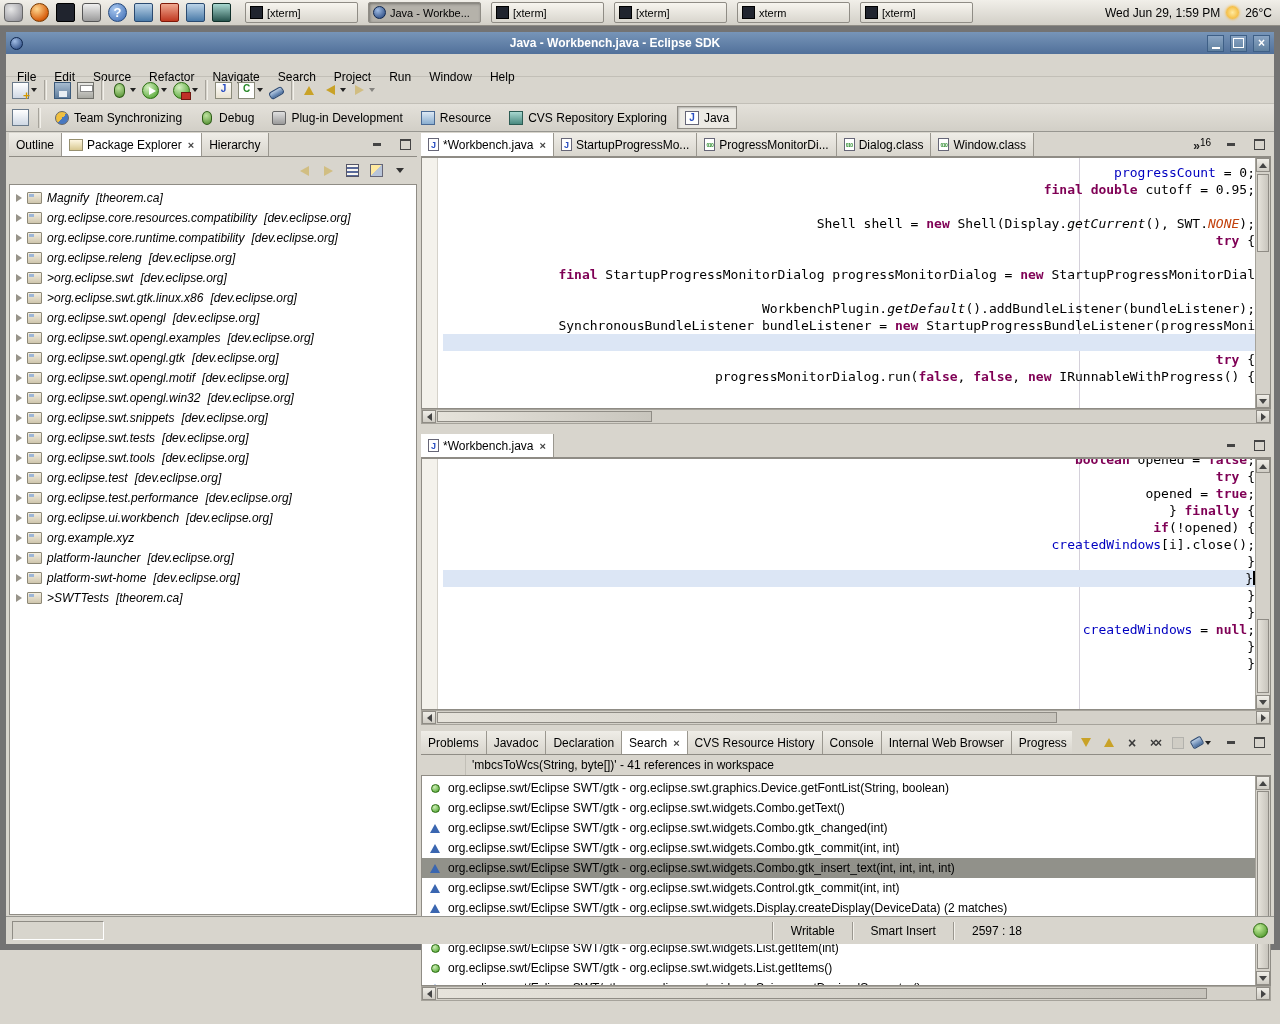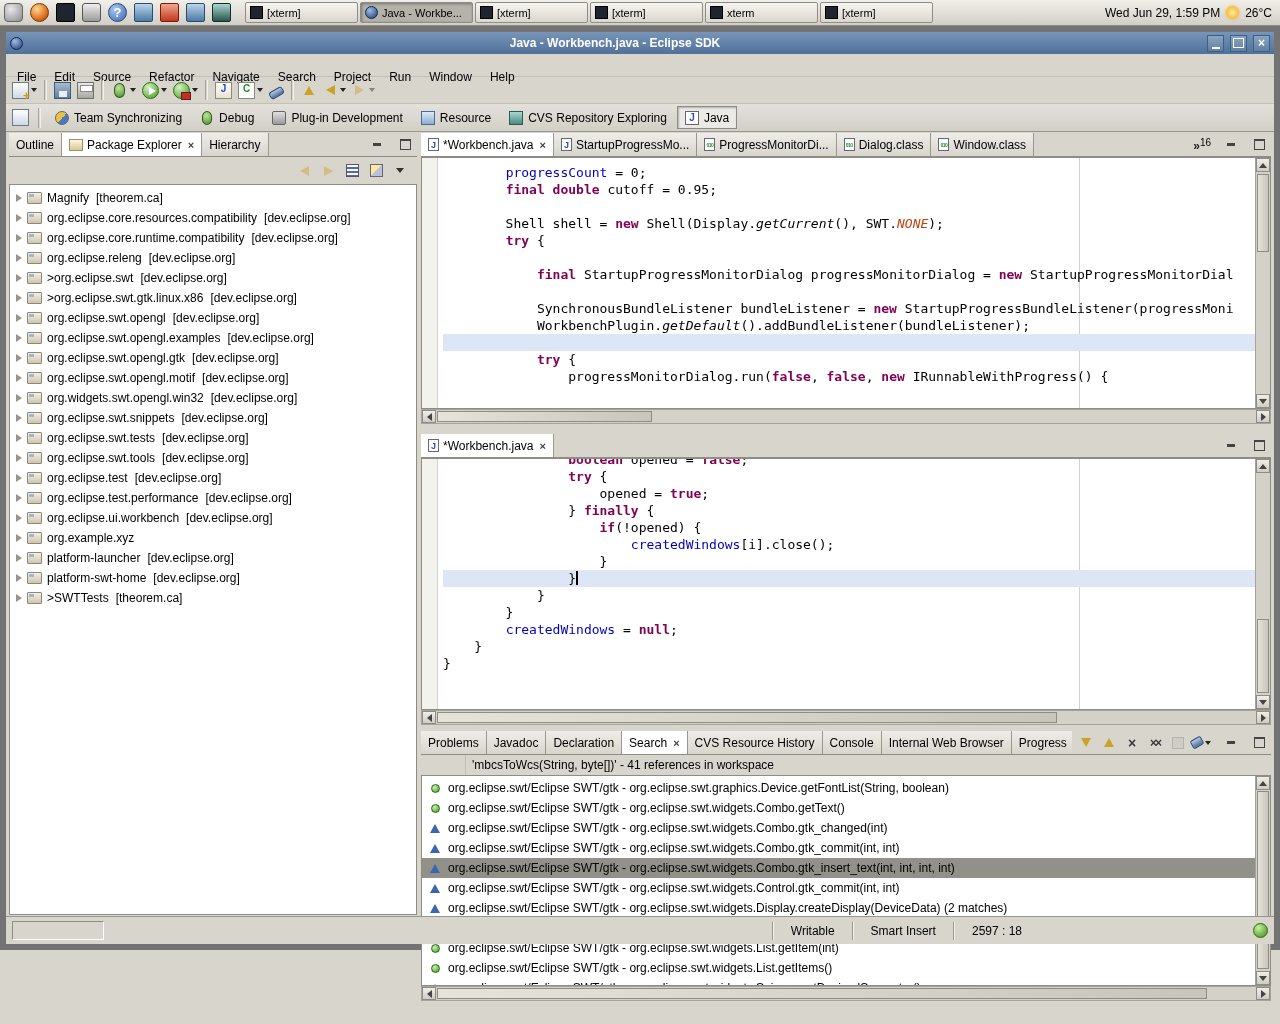--- a/index.html
+++ b/index.html
@@ -13,21 +13,21 @@
   #launchers { display:flex; align-items:center; gap:7px; margin-right:14px; }
   .lic { width:19px; height:19px; flex:0 0 auto; }
   .ic-applications-menu-icon{background:radial-gradient(circle at 35% 30%,#e8e8e8,#8a8a92);border-radius:4px;border:1px solid #666;}
   .ic-browser-icon{border-radius:50%;background:radial-gradient(circle at 35% 30%,#ffd890,#d86010 70%,#8a3a00);border:1px solid #7a3a00;}
   .ic-terminal-icon{background:#20242e;border:1px solid #000;border-radius:2px;}
   .ic-screenshot-icon{background:linear-gradient(#f0f0f0,#9a9a9a);border:1px solid #555;border-radius:3px;}
   .ic-help-icon{border-radius:50%;background:radial-gradient(circle at 35% 30%,#a8c8f0,#3a68b0);border:1px solid #24487c;color:#fff;font:bold 13px/17px "Liberation Sans",sans-serif;text-align:center;}
   .ic-monitor-launcher-icon,.ic-monitor2-launcher-icon{background:linear-gradient(#bcd4e8,#4a7aa8);border:1px solid #2a4a70;border-radius:2px;}
   .ic-package-launcher-icon{background:linear-gradient(#f0a890,#c03820);border:1px solid #801808;border-radius:2px;}
   .ic-xterm-launcher-icon{background:linear-gradient(#a8d8d0,#28544e);border:1px solid #10302a;border-radius:2px;}
-  #task-windows { display:flex; align-items:center; gap:2px; }
+  #task-windows { display:flex; align-items:center; gap:10px; }
   .task-btn { width:113px; height:21px; border:1px solid #8f8c85; border-radius:2px;
     background:linear-gradient(#f7f5ef,#d9d6ce); display:flex; align-items:center; gap:4px;
     padding:0 4px; font-size:11px; overflow:hidden; white-space:nowrap; }
   .task-btn.active { background:#b5b2aa; box-shadow:inset 1px 1px 3px rgba(0,0,0,.35); }
   .wicon { width:13px; height:13px; flex:0 0 auto; }
   .wic-xterm{background:#20242e;border:1px solid #000;}
   .wic-eclipse{border-radius:50%;background:radial-gradient(circle at 35% 30%,#a0bce4,#1c3c74);border:1px solid #102850;}
   #clock-area { margin-left:auto; display:flex; align-items:center; gap:6px; padding-right:4px; }
   .sun-icon{width:13px;height:13px;border-radius:50%;background:radial-gradient(#ffeaa0,#f0a818);box-shadow:0 0 3px #fa0;flex:0 0 auto;}
 
@@ -111,36 +111,36 @@
   #left-toolbar { position:absolute; top:24px; left:0; right:0; height:27px; display:flex; align-items:center;
     justify-content:flex-end; gap:6px; padding:0 8px; background:#d8d5cd; }
   .lt { width:18px; height:18px; display:flex; align-items:center; justify-content:center; }
   .li-back::after{content:"";width:0;height:0;border-top:5px solid transparent;border-bottom:5px solid transparent;border-right:9px solid #c9a227;}
   .li-forward::after{content:"";width:0;height:0;border-top:5px solid transparent;border-bottom:5px solid transparent;border-left:9px solid #c9a227;}
   .li-collapse-all::after{content:"";width:11px;height:11px;background:repeating-linear-gradient(#f8f6f0 0 2px,#5a6a9a 2px 4px);border:1px solid #556;}
   .li-link-with-editor::after{content:"";width:11px;height:11px;background:linear-gradient(135deg,#ffe9a0 50%,#b8c4d8 50%);border:1px solid #667;}
   .li-view-menu::after{content:"";width:0;height:0;border-left:4px solid transparent;border-right:4px solid transparent;border-top:5px solid #333;}
 
   #pkg-tree { position:absolute; top:51px; left:0; right:0; bottom:0; background:#fff;
-    border:1px solid #8f8c85; overflow:hidden; padding-top:3px; }
+    border:1px solid #8f8c85; overflow:hidden; padding-top:3px;font-style:italic; }
   .tree-row { height:20px; display:flex; align-items:center; gap:5px; padding-left:6px; white-space:nowrap; }
   .exp { width:0; height:0; border-top:4px solid transparent; border-bottom:4px solid transparent; border-left:6px solid #98948a; flex:0 0 auto; }
   .tree-icon { width:15px; height:12px; background:linear-gradient(#f4efe2,#cfc6ad); border:1px solid #8d8876; border-radius:1px; position:relative; flex:0 0 auto; }
   .tree-icon::after{content:"";position:absolute;left:1px;top:1px;width:5px;height:3px;background:#9db6d8;}
   .tree-repo { margin-left:2px; }
 
   
   #v-sash { position:absolute; top:0; bottom:0; left:410px; width:4px; }
   #right-col { position:absolute; top:1px; left:414px; right:2px; bottom:1px; }
   .editor { position:absolute; left:0; right:0; height:291px; }
   #editor1 { top:0; } #editor2 { top:301px; }
   .ed-body { position:absolute; top:24px; left:0; right:0; height:252px; background:#fff; border:1px solid #8f8c85; }
   .ruler { position:absolute; top:0; bottom:0; left:0; width:16px; background:#f4f2ec; border-right:1px solid #d5d2ca; }
   .codewrap { position:absolute; top:0; left:17px; right:15px; bottom:0; overflow:hidden; padding:6px 0 10px 4px;
-    font-family:"DejaVu Sans Mono","Liberation Mono",monospace; font-size:13px; line-height:17px; }
+    font-family:"DejaVu Sans Mono","Liberation Mono",monospace; font-size:13px; line-height:17px;text-align:right; }
   #code2.codewrap { padding-top:0; }
   .marginline { position:absolute; top:0; bottom:0; left:640px; width:1px; background:#d4d0da; }
   .cl { height:17px; position:relative; }
   .cl.hl { background:#dce6f5; }
   .cl.clip { height:9px; overflow:hidden; }
   .cl-in { white-space:pre; }
   .cl.clip .cl-in { margin-top:-8px; }
   .ck { color:#7f0055; font-weight:bold; }
   .cf { color:#0000c0; }
   .cm { font-style:italic; }
@@ -432,21 +432,21 @@
           </div>
           <div class="tree-row">
             <div class="exp"></div>
             <div class="tree-icon"></div>
             <span>org.eclipse.swt.opengl.motif</span>
             <span class="tree-repo">[dev.eclipse.org]</span>
           </div>
           <div class="tree-row">
             <div class="exp"></div>
             <div class="tree-icon"></div>
-            <span>org.widgets.swt.opengl.win32</span>
+            <span>org.eclipse.swt.opengl.win32</span>
             <span class="tree-repo">[dev.eclipse.org]</span>
           </div>
           <div class="tree-row">
             <div class="exp"></div>
             <div class="tree-icon"></div>
             <span>org.eclipse.swt.snippets</span>
             <span class="tree-repo">[dev.eclipse.org]</span>
           </div>
           <div class="tree-row">
             <div class="exp"></div>
@@ -561,24 +561,24 @@
               <div class="cl">
                 <div class="cl-in"><span></span></div>
               </div>
               <div class="cl">
                 <div class="cl-in"><span>            </span><span class="ck">final</span><span> StartupProgressMonitorDialog progressMonitorDialog = </span><span class="ck">new</span><span> StartupProgressMonitorDial</span></div>
               </div>
               <div class="cl">
                 <div class="cl-in"><span></span></div>
               </div>
               <div class="cl">
+                <div class="cl-in"><span>            WorkbenchPlugin.</span><span class="cm">getDefault</span><span>().addBundleListener(bundleListener);</span></div>
+              </div>
+              <div class="cl">
                 <div class="cl-in"><span>            SynchronousBundleListener bundleListener = </span><span class="ck">new</span><span> StartupProgressBundleListener(progressMoni</span></div>
-              </div>
-              <div class="cl">
-                <div class="cl-in"><span>            WorkbenchPlugin.</span><span class="cm">getDefault</span><span>().addBundleListener(bundleListener);</span></div>
               </div>
               <div class="cl hl">
                 <div class="cl-in"><span></span></div>
               </div>
               <div class="cl">
                 <div class="cl-in"><span>            </span><span class="ck">try</span><span> {</span></div>
               </div>
               <div class="cl">
                 <div class="cl-in"><span>                progressMonitorDialog.run(</span><span class="ck">false</span><span>, </span><span class="ck">false</span><span>, </span><span class="ck">new</span><span> IRunnableWithProgress() {</span></div>
               </div>

